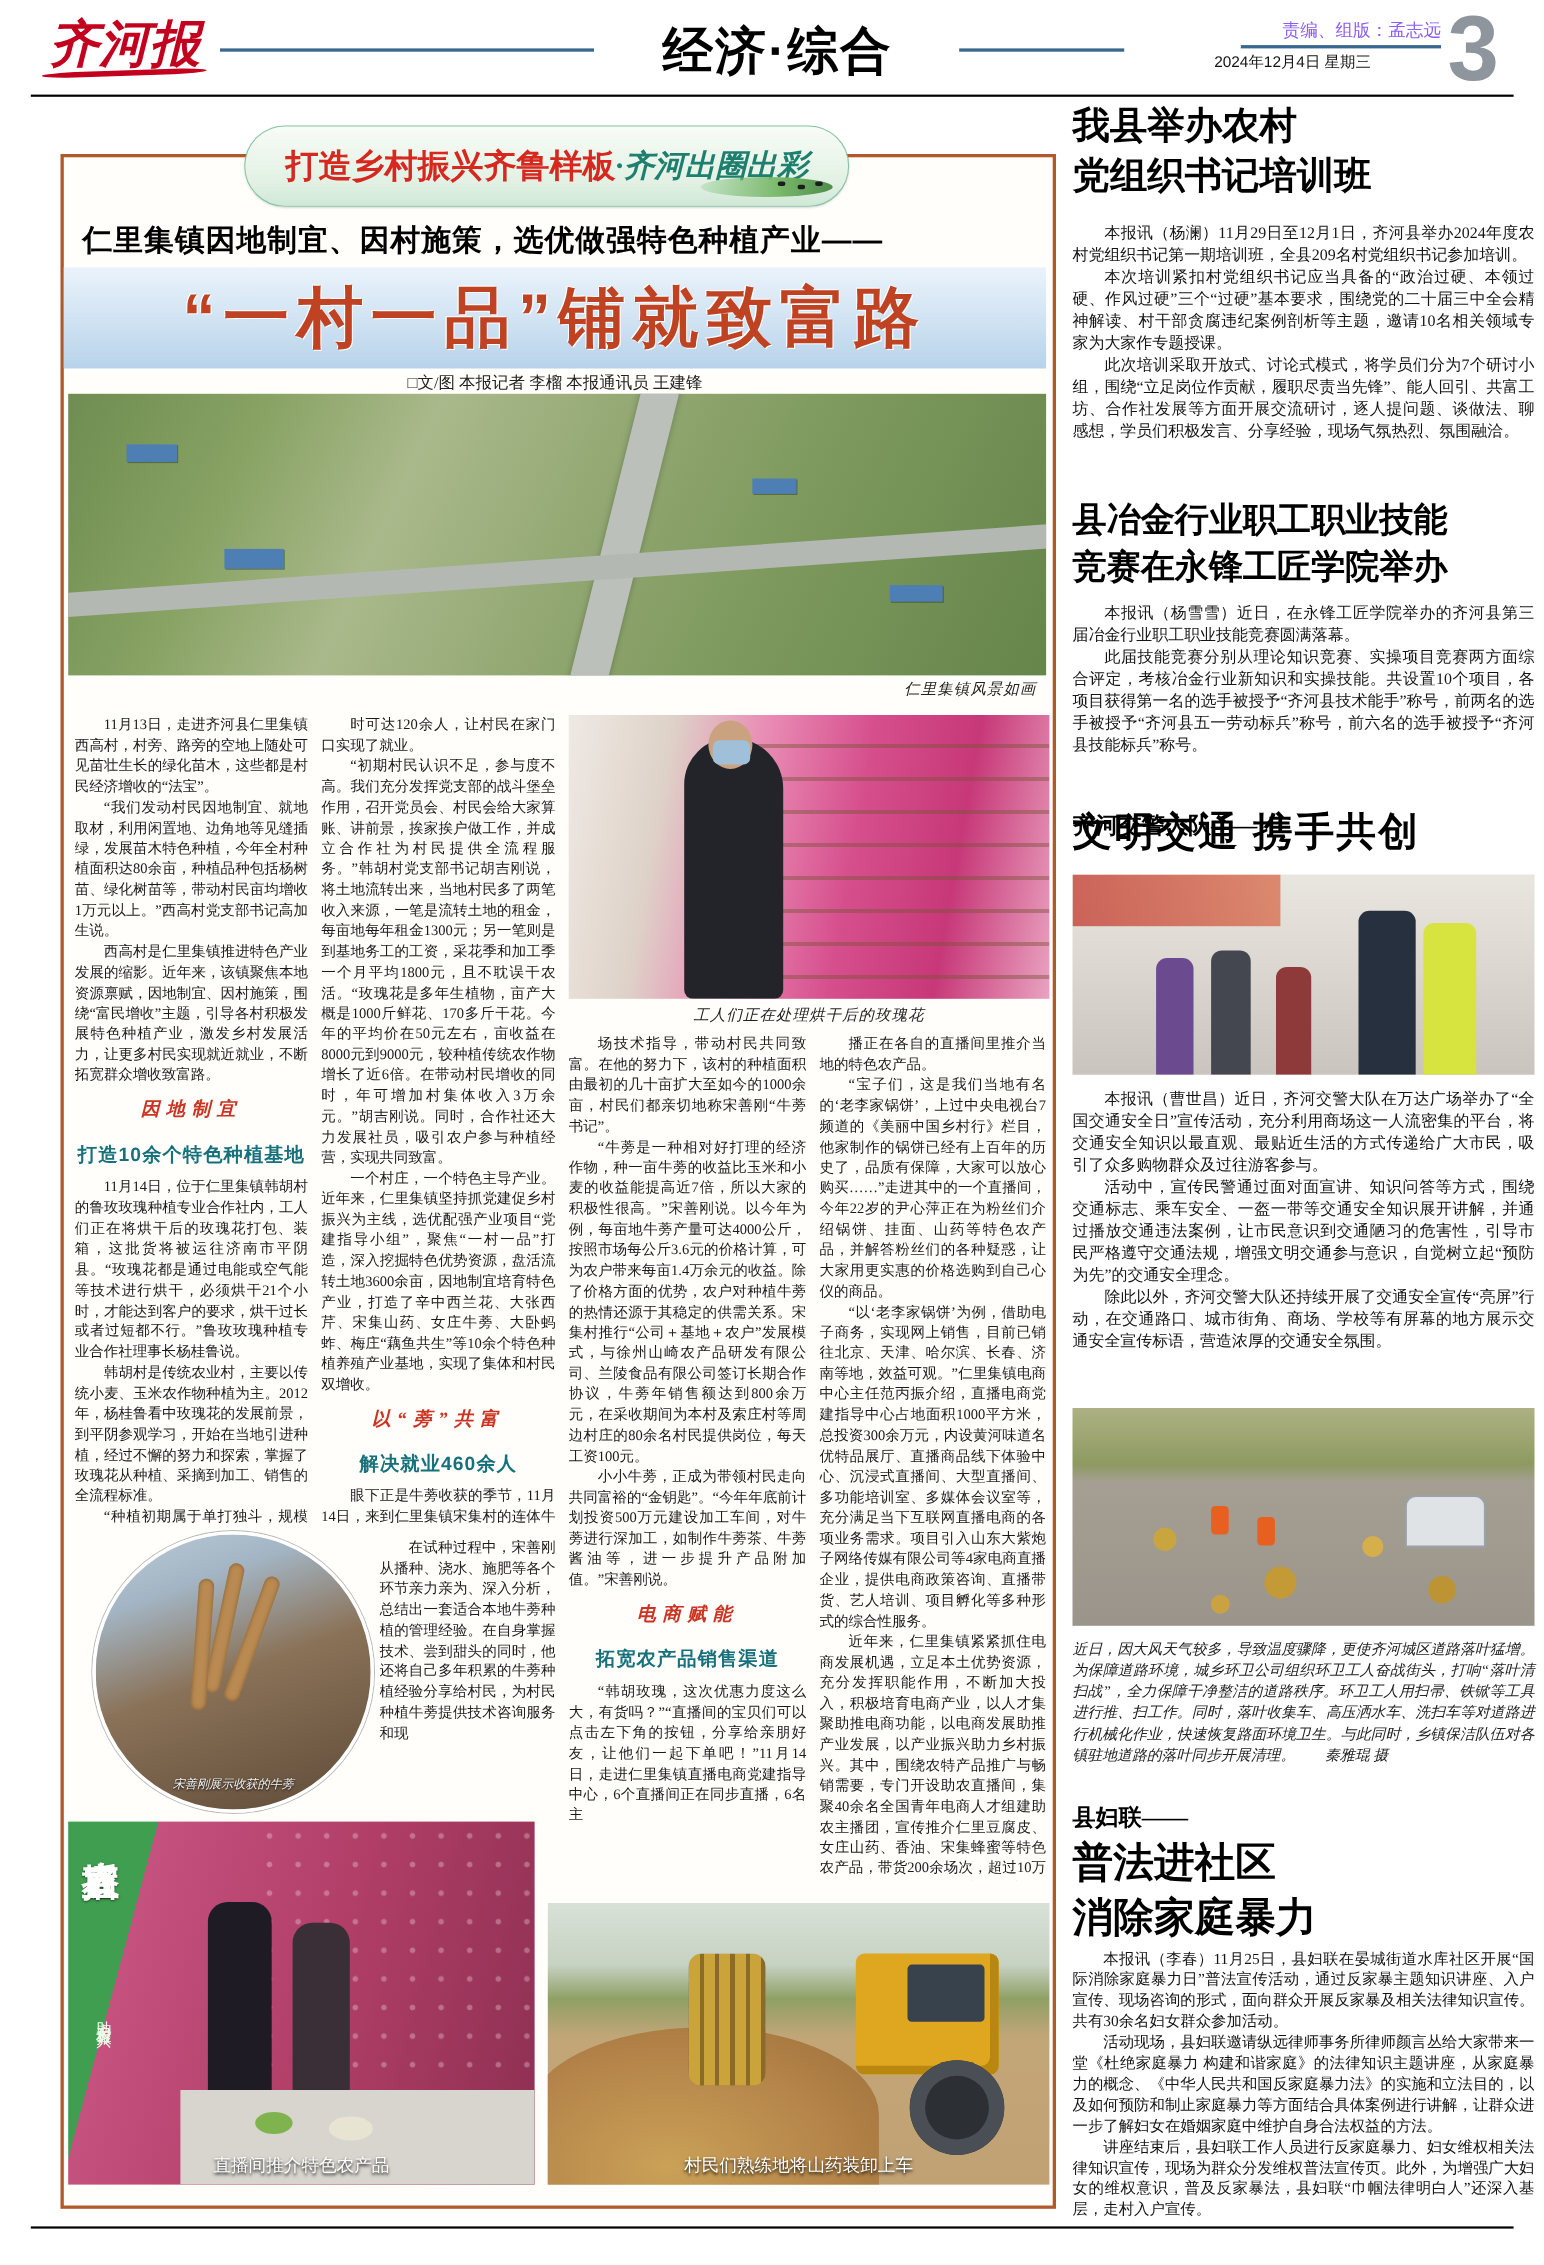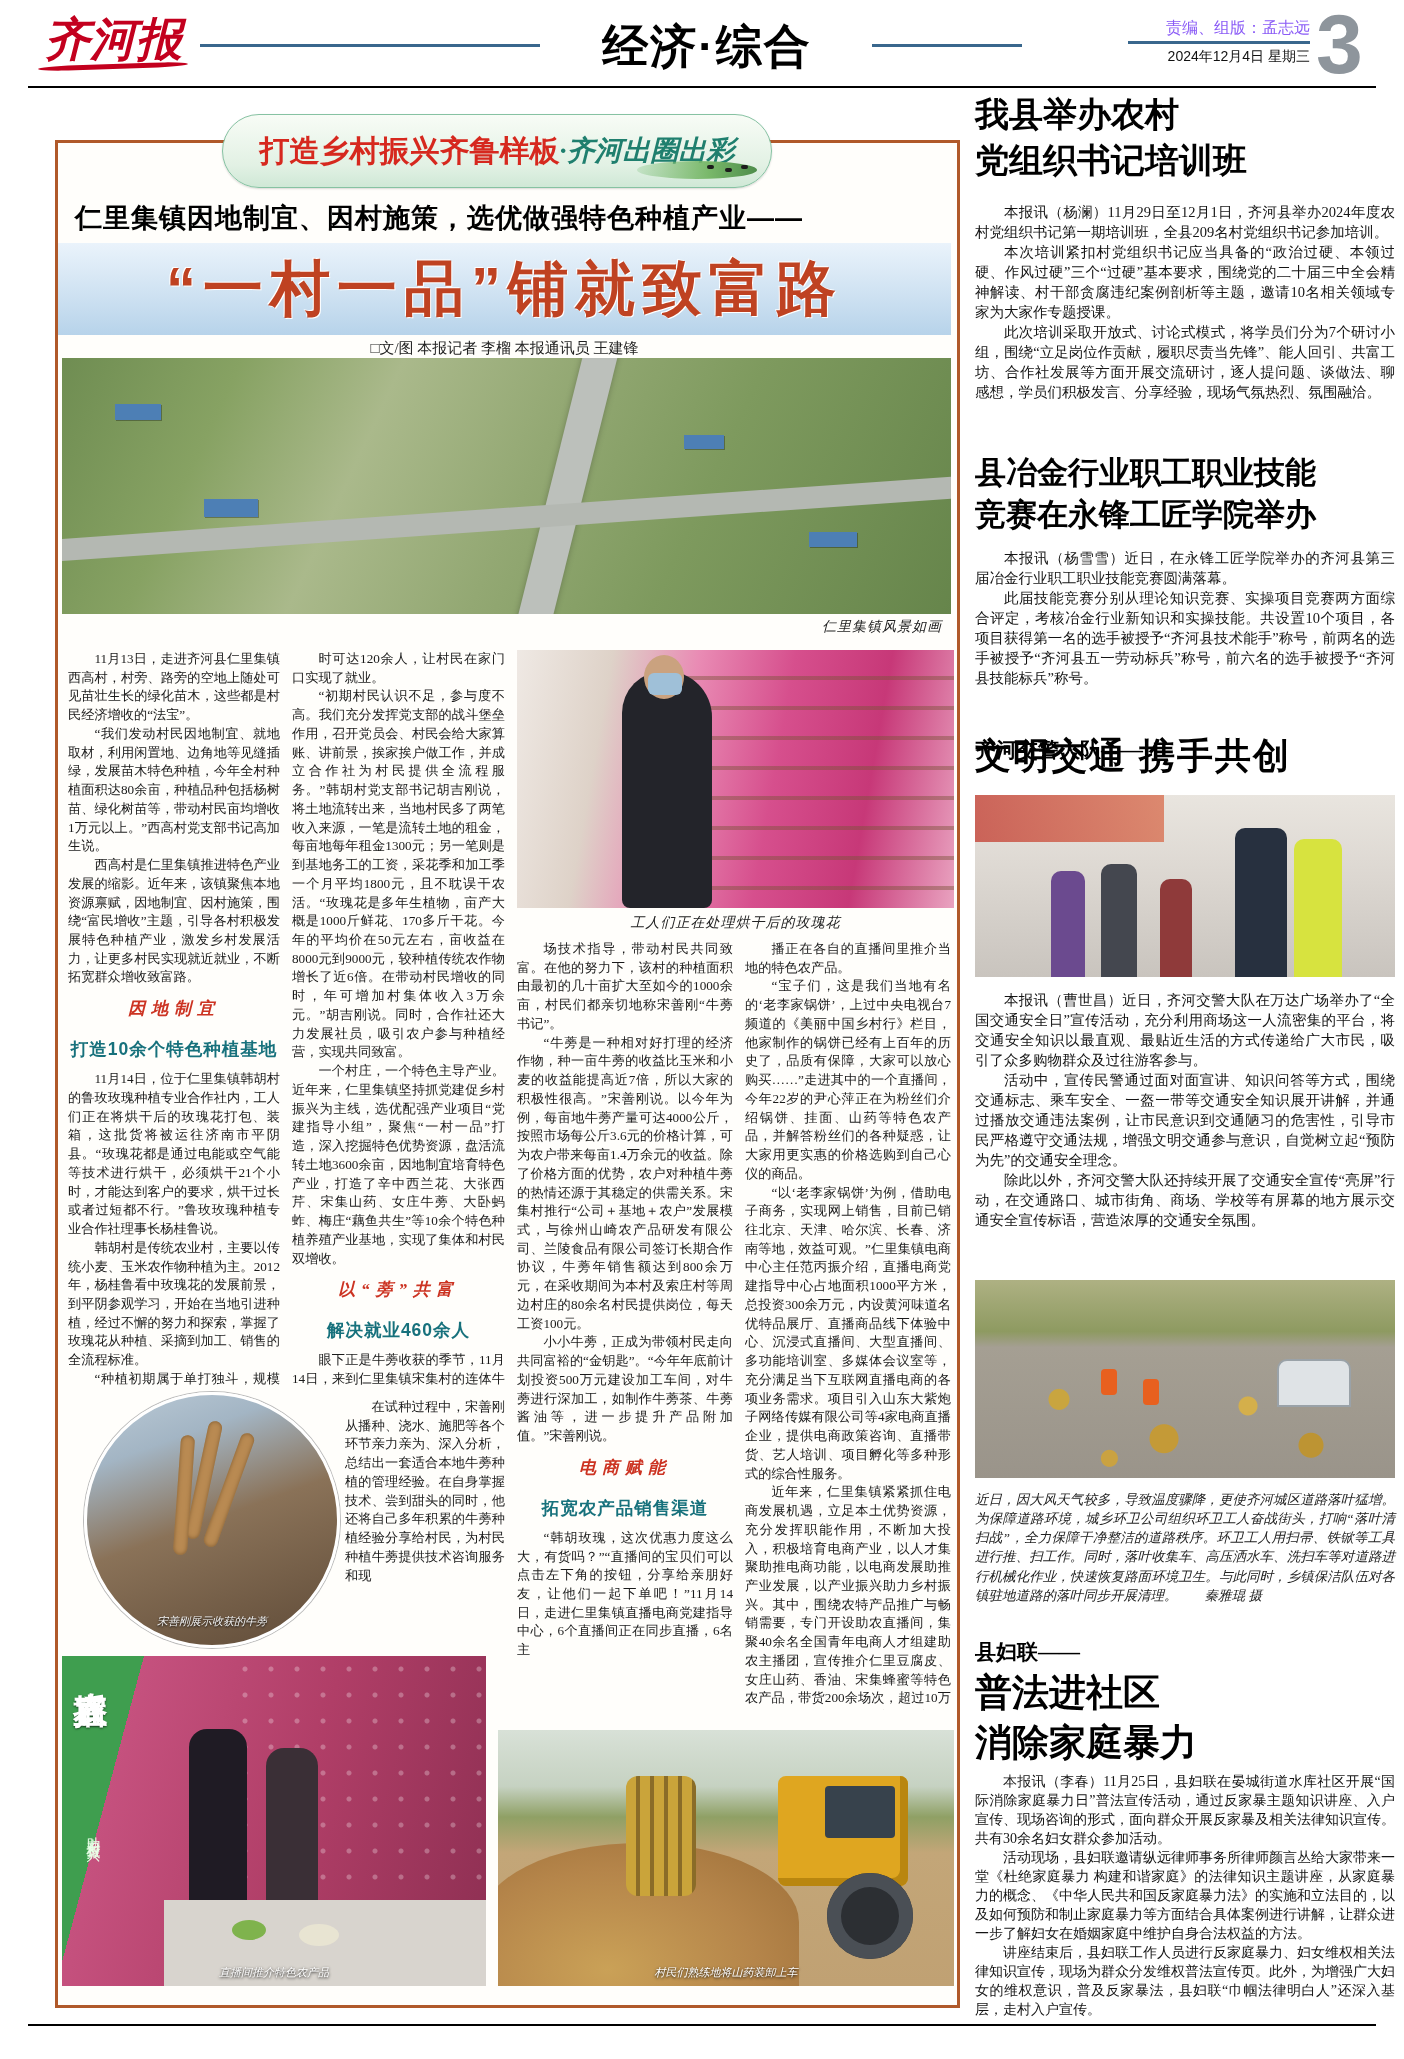--- a/index.html
+++ b/index.html
@@ -4,21 +4,21 @@
 <style>
   html,body{margin:0;padding:0;background:#ffffff;}
   body{width:1404px;height:2059px;position:relative;font-family:"Liberation Serif",serif;color:#111;}
   .abs{position:absolute;}
   
   .masthead{left:28px;top:10px;width:170px;height:64px;color:#c3001e;font-weight:900;font-style:italic;font-size:46px;line-height:60px;text-align:center;font-family:"Liberation Serif",serif;}
   .masthead-swash{left:38px;top:64px;width:150px;height:5px;background:#c3001e;border-radius:50%/100%;transform:rotate(-2deg);}
   .hline{height:3px;background:#39678d;}
   .section-title{left:552px;top:16px;width:310px;text-align:center;font-size:46px;font-weight:900;font-family:"Liberation Sans",sans-serif;letter-spacing:2px;color:#000;}
   .editor-line{left:1040px;top:18px;width:270px;text-align:right;font-size:16px;color:#8b5cf6;font-family:"Liberation Sans",sans-serif;}
-  .date-line{left:1040px;top:48px;width:270px;text-align:right;font-size:14px;color:#111;font-family:"Liberation Sans",sans-serif;}
+  .date-line{left:1040px;top:48px;width:270px;text-align:center;font-size:14px;color:#111;font-family:"Liberation Sans",sans-serif;}
   .pageno{left:1316px;top:-4px;width:80px;font-size:84px;font-weight:900;color:#8e959c;font-family:"Liberation Sans",sans-serif;}
   .toprule{left:28px;top:86px;width:1348px;height:2px;background:#000;}
   .botrule{left:28px;top:2024px;width:1348px;height:2px;background:#000;}
   
   .mainbox{left:55px;top:140px;width:899px;height:1862px;border:3px solid #b0592a;background:#fffefb;}
   .capsule{left:222px;top:114px;width:548px;height:72px;border:1px solid #86c2a2;border-radius:40px;background:linear-gradient(180deg,#f8fcf6 0%,#e2f1e4 70%,#cfe8d6 100%);z-index:5;display:flex;align-items:center;justify-content:center;box-shadow:0 1px 2px rgba(0,0,0,.15);}
   .capsule .b1{color:#d6281e;font-weight:900;font-size:30px;font-family:"Liberation Sans",sans-serif;}
   .capsule .b2{color:#1f7f6e;font-weight:700;font-size:28px;font-style:italic;}
   .capsule-art{position:absolute;right:14px;bottom:8px;width:120px;height:18px;border-radius:50%;background:linear-gradient(90deg,rgba(120,190,120,.25),#79b86a 60%,#4e8d4b);}
   .capsule-art i{position:absolute;width:7px;height:4px;background:#1c1c1c;border-radius:2px;top:4px;}
@@ -43,21 +43,21 @@
   .circlephoto{left:84px;top:1392px;width:250px;height:250px;border-radius:50%;background:linear-gradient(160deg,#bccbd7 0%,#a3b5c4 22%,#8a7258 50%,#5f4b38 100%);border:3px solid #fff;box-shadow:0 0 0 1px #bbb;}
   .yam{position:absolute;width:14px;height:120px;background:#b98a52;border-radius:7px;box-shadow:inset 0 0 4px #7d5a31;}
   .circle-cap{position:absolute;left:0;bottom:16px;width:100%;text-align:center;color:#f4f4f4;font-size:11px;text-shadow:0 1px 2px #000;font-style:italic;margin-top:16px;}
   .livephoto{left:62px;top:1656px;width:424px;height:330px;background:linear-gradient(105deg,#3f9e4f 0%,#3f9e4f 16%,#c5517e 16%,#b03e67 55%,#8d2f52 100%);}
   .dots{position:absolute;right:0;top:0;width:60%;height:70%;background:radial-gradient(circle,rgba(255,255,255,.28) 2px,transparent 3px);background-size:26px 26px;}
   .ribbon1{position:absolute;left:6px;top:10px;writing-mode:vertical-rl;color:#fff;font-weight:900;font-size:34px;font-family:"Liberation Sans",sans-serif;text-shadow:0 1px 2px rgba(0,0,0,.5);}
   .ribbon2{position:absolute;left:22px;top:170px;writing-mode:vertical-rl;color:#eaffe8;font-size:14px;letter-spacing:2px;}
   .person{position:absolute;background:#2c2530;border-radius:18px 18px 4px 4px;}
   .desk{position:absolute;left:24%;bottom:0;width:76%;height:26%;background:#d8d4ce;}
   .veg{position:absolute;border-radius:50%;}
-  .photo-cap-overlay{position:absolute;left:0;bottom:6px;width:100%;text-align:center;color:#fff;font-size:11px;font-style:italic;text-shadow:0 1px 3px #000;}
+  .photo-cap-overlay{position:absolute;left:0;bottom:6px;width:100%;text-align:center;color:#fff;font-size:16px;text-shadow:0 1px 3px #000;}
   .tractorphoto{left:498px;top:1730px;width:456px;height:256px;background:linear-gradient(180deg,#d8e1d7 0%,#c6d2c2 22%,#8fa065 34%,#c3a678 48%,#c0a173 100%);}
   .tractor-cab{position:absolute;right:10%;top:18%;width:130px;height:110px;background:#dfa620;border-radius:8px;box-shadow:inset -8px -8px 0 #b9860f;}
   .tractor-win{position:absolute;right:13%;top:22%;width:70px;height:52px;background:#37424c;border-radius:4px;}
   .wheel{position:absolute;right:9%;top:56%;width:86px;height:86px;background:#2c2f33;border-radius:50%;box-shadow:inset 0 0 0 14px #4a4f55;}
   .yampile{position:absolute;left:-4%;bottom:-6%;width:70%;height:62%;background:radial-gradient(ellipse at 40% 80%,#caa157 0%,#b5854a 55%,#9c6e38 100%);border-radius:50% 50% 0 0;}
   .plaid{position:absolute;left:28%;top:18%;width:70px;height:120px;background:repeating-linear-gradient(90deg,#caa43a 0 10px,#8a6c28 10px 14px),repeating-linear-gradient(0deg,rgba(60,45,20,.35) 0 10px,transparent 10px 14px);border-radius:12px;}
   
   .col{font-size:13.2px;line-height:1.42;text-align:justify;overflow:hidden;color:#1a1a1a;}
   .col .para{margin:0;text-indent:2em;}
   .subhead{text-align:center;margin:10px 0 8px 0;text-indent:0;}

